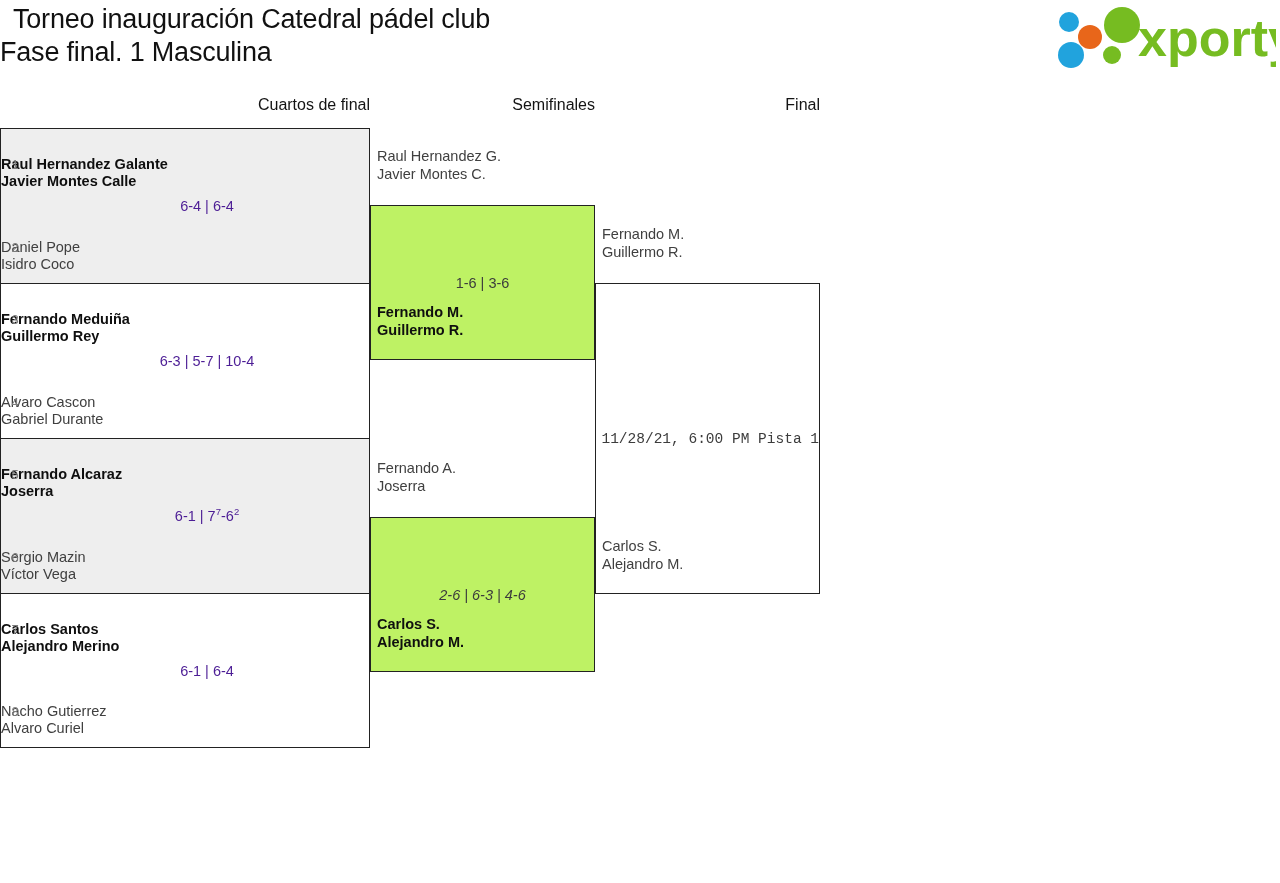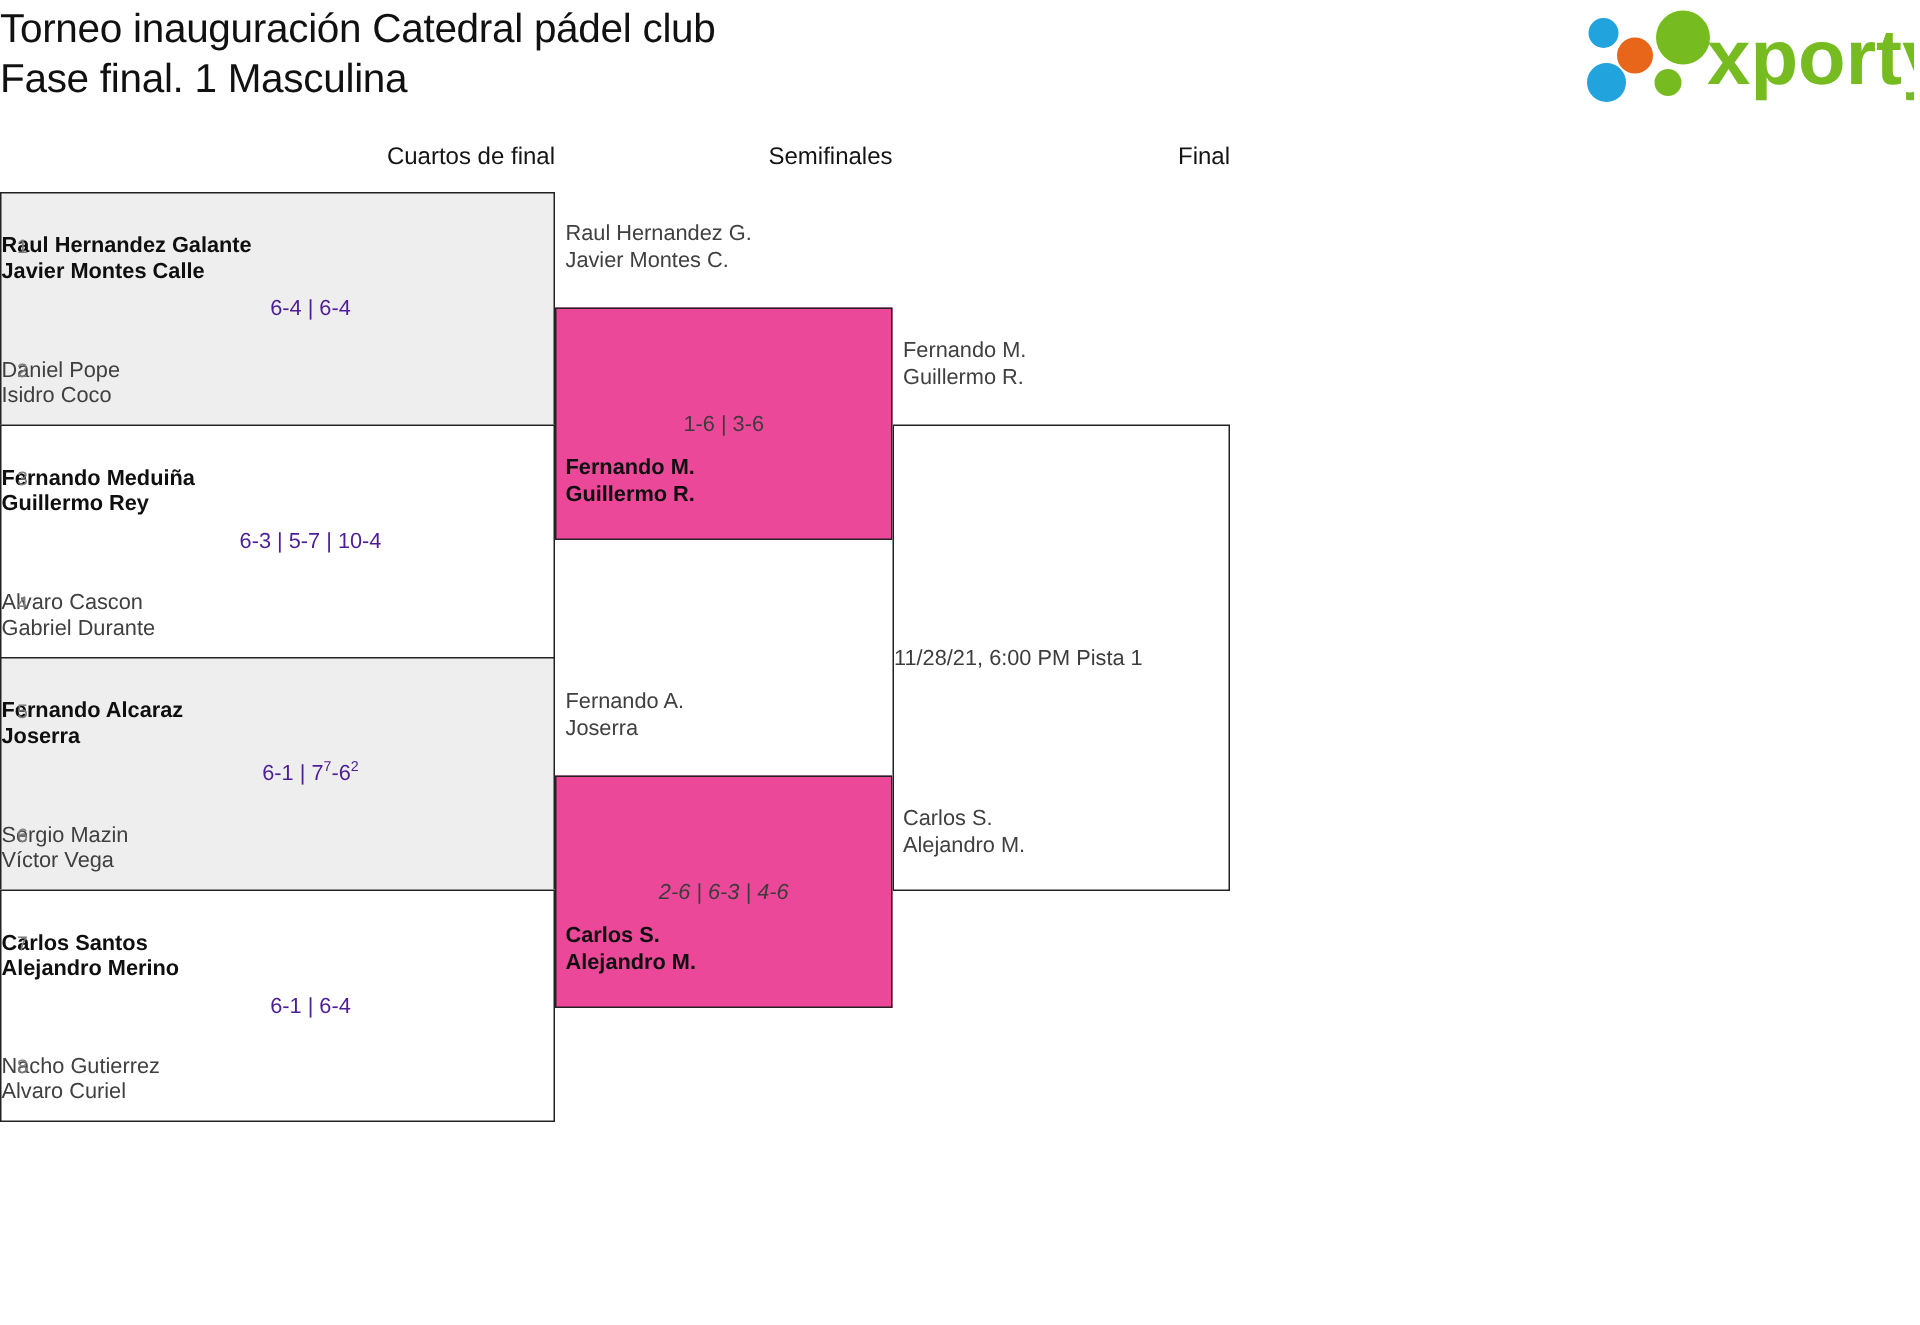--- a/index.html
+++ b/index.html
@@ -14,21 +14,21 @@
   .page { position: relative; width: 1280px; height: 883px; overflow: hidden; }
 
   
   .title-block {
     position: absolute; left: 0; top: 0;
     font-size: 27px; line-height: 33px;
     color: #111111; font-weight: 400;
     letter-spacing: -0.2px;
     white-space: pre;
   }
-  .title-line1 { position: absolute; left: 0; top: 3px; text-align: center; }
+  .title-line1 { position: absolute; left: 13px; top: 3px; text-align: center; }
   .title-line2 { position: absolute; left: 0; top: 36px; }
 
   
   .logo { position: absolute; left: 1052px; top: 6px; width: 224px; height: 62px; }
   .logo svg { display: block; }
 
   
   .round-head {
     position: absolute; top: 96px;
     font-size: 16px; color: #141414; font-weight: 400;
@@ -68,21 +68,21 @@
     text-align: center; font-size: 14.5px; color: #4c1d95;
     white-space: nowrap;
     padding-left: 44px;
   }
   .qf-score sup { font-size: 9.5px; vertical-align: super; line-height: 0; }
 
   
   .sf-box {
     position: absolute; left: 370px; width: 225px;
     border: 1px solid #222222;
-    background: #ec4899;
+    background: #bef264;
   }
   .sf-1 { top: 205px; height: 155px; }
   .sf-2 { top: 517px; height: 155px; font-style: italic; }
   .sf-score {
     position: absolute; left: 0; width: 100%;
     top: 50%; transform: translateY(-50%);
     text-align: center; font-size: 14.5px; color: #3c3c3c; white-space: nowrap;
   }
 
   .sf-team {
@@ -97,21 +97,21 @@
 
   
   .f-box {
     position: absolute; left: 595px; top: 283px;
     width: 225px; height: 311px;
     border: 1px solid #222222; background: #ffffff;
   }
   .f-score {
     position: absolute; left: 0; width: 100%;
     top: 50%; transform: translateY(-50%);
-    text-align: left; font-size: 14.5px; color: #3c3c3c; white-space: nowrap;
+    text-align: right; font-size: 14.5px; color: #3c3c3c; white-space: nowrap; font-family: Liberation Mono, monospace;
   }
   .f-team {
     position: absolute; left: 602px; width: 215px;
     font-size: 14.5px; line-height: 17.6px;
   }
   .f-team .n { display: block; white-space: nowrap; }
   .f-t1 { top: 226px; }
   .f-t2 { top: 538px; }
 </style>
 </head>

